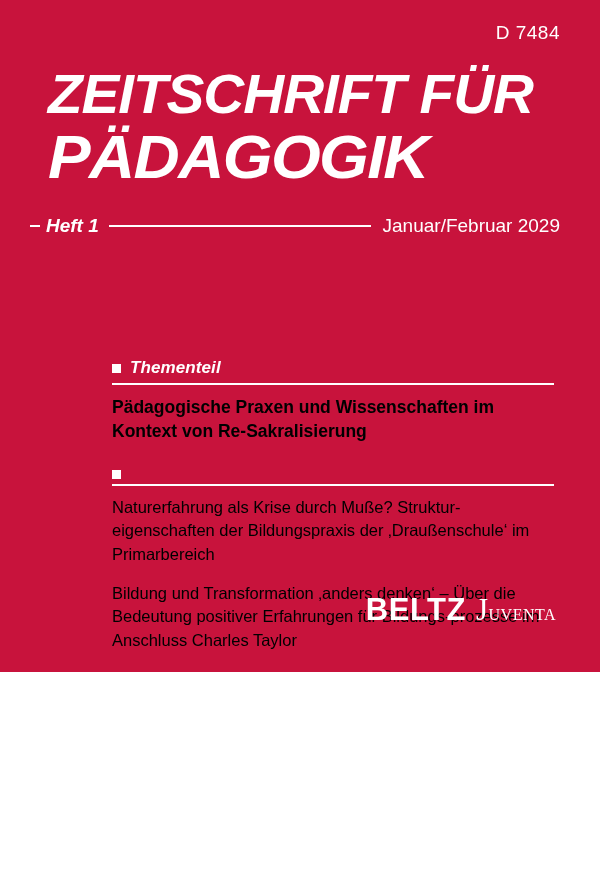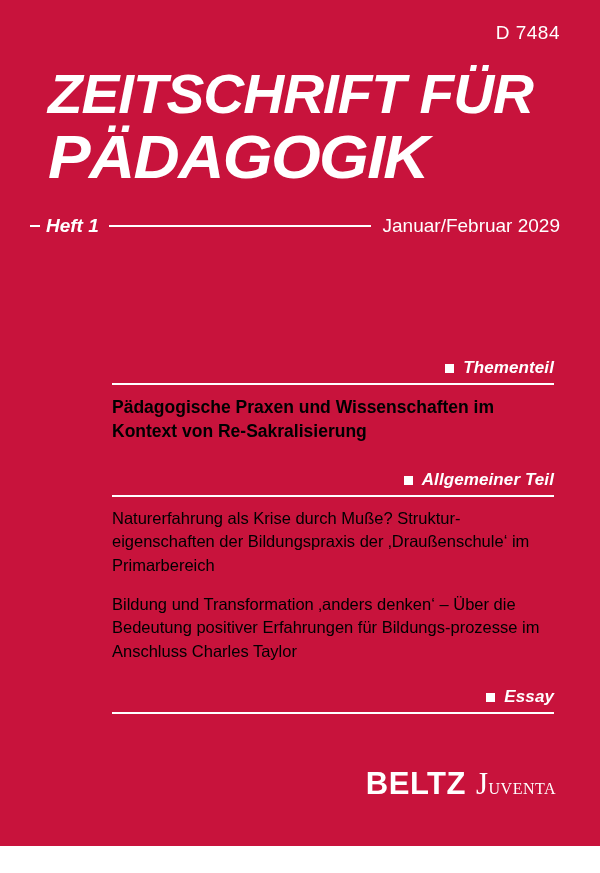--- a/index.html
+++ b/index.html
@@ -3,21 +3,21 @@
 <meta charset="utf-8">
 <style>
   html, body {
     margin: 0;
     padding: 0;
     background: #ffffff;
   }
   .cover {
     position: relative;
     width: 600px;
-    height: 846px;
+    height: 672px;
     background: #c8133c;
     font-family: "Liberation Sans", sans-serif;
     overflow: hidden;
     box-sizing: border-box;
   }
   
   .code {
     position: absolute;
     top: 22px;
     right: 40px;
@@ -96,21 +96,20 @@
     right: 46px;
   }
   .section {
     margin-bottom: 0;
   }
   .section-head {
     display: flex;
     align-items: center;
     gap: 9px;
     margin-bottom: 4px;
-    justify-content: flex-end;
   }
   .bullet {
     width: 9px;
     height: 9px;
     background: #ffffff;
     flex: 0 0 auto;
     display: inline-block;
   }
   .section-title {
     color: #ffffff;
@@ -193,21 +192,20 @@
       </div>
       <div class="hr"></div>
       <div class="entry bold">Pädagogische Praxen und Wissenschaften im Kontext von Re-Sakralisierung</div>
     </div>
 
     <div class="gap-after-themen"></div>
 
     <div class="section">
       <div class="section-head">
         <span class="bullet"></span>
-        <span class="section-title">Allgemeiner Teil</span>
       </div>
       <div class="hr"></div>
       <div class="entry">Naturerfahrung als Krise durch Muße? Struktur-eigenschaften der Bildungspraxis der ‚Draußenschule‘ im Primarbereich</div>
       <div class="entry">Bildung und Transformation ‚anders denken‘ – Über die Bedeutung positiver Erfahrungen für Bildungs-prozesse im Anschluss Charles Taylor</div>
     </div>
 
     <div class="gap-after-allg"></div>
 
     <div class="section">
       <div class="section-head">

